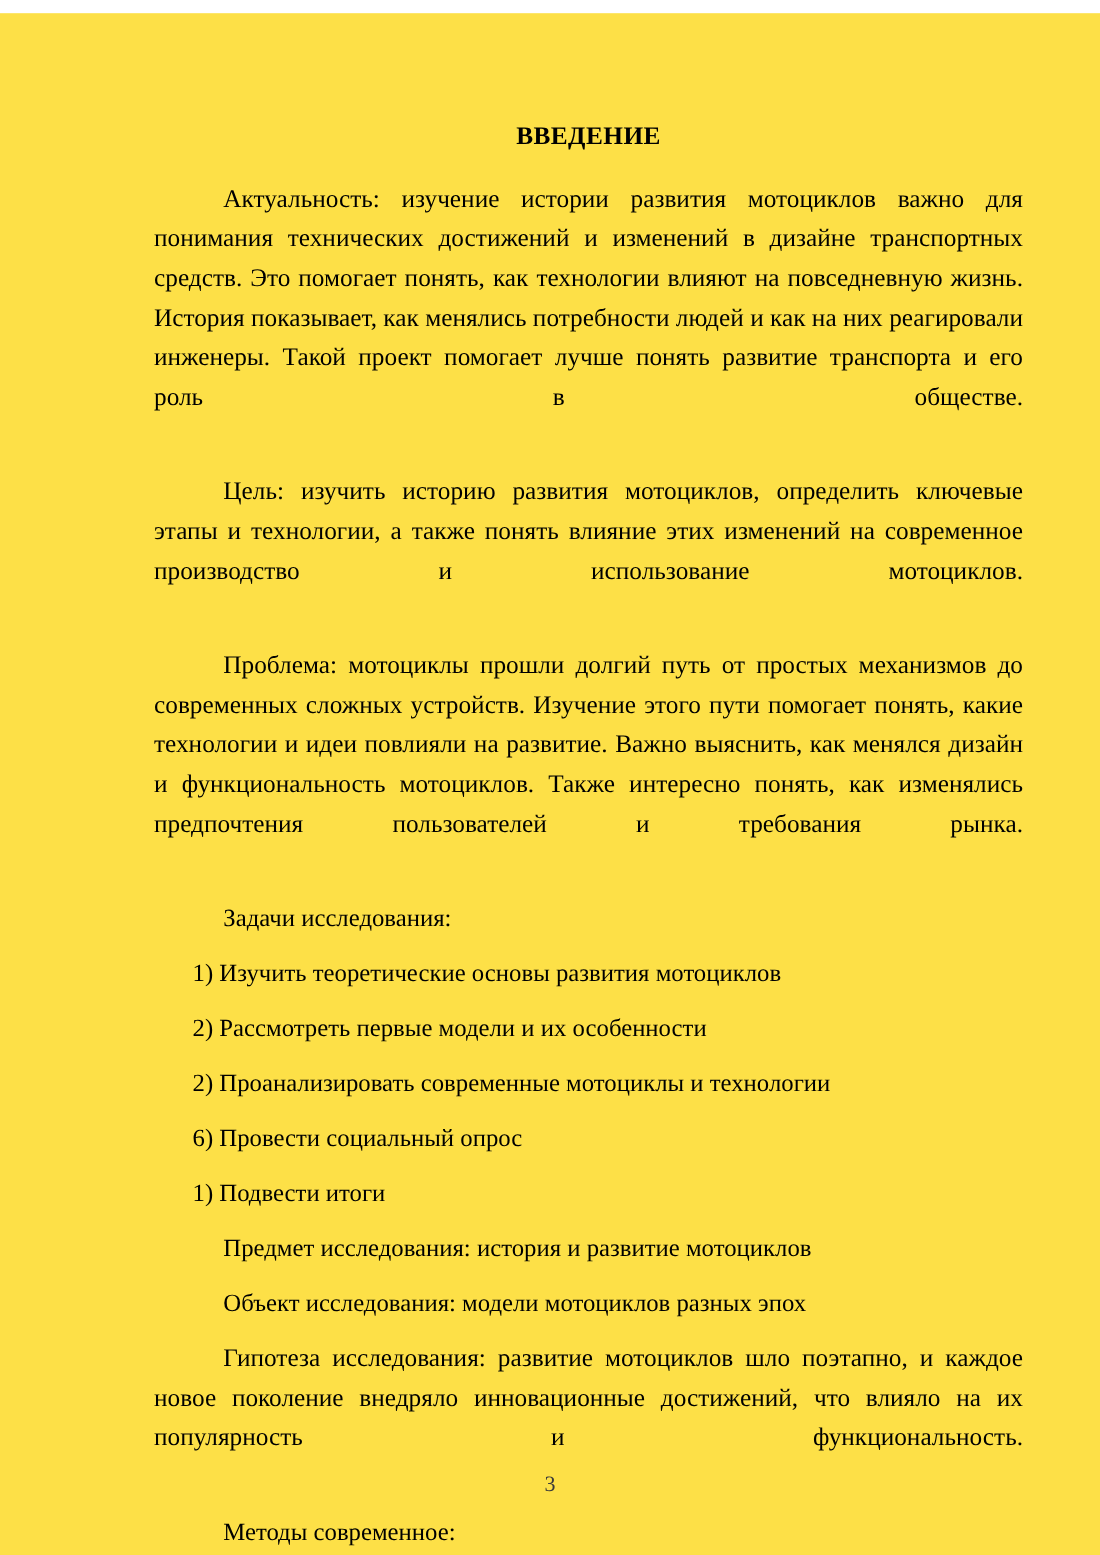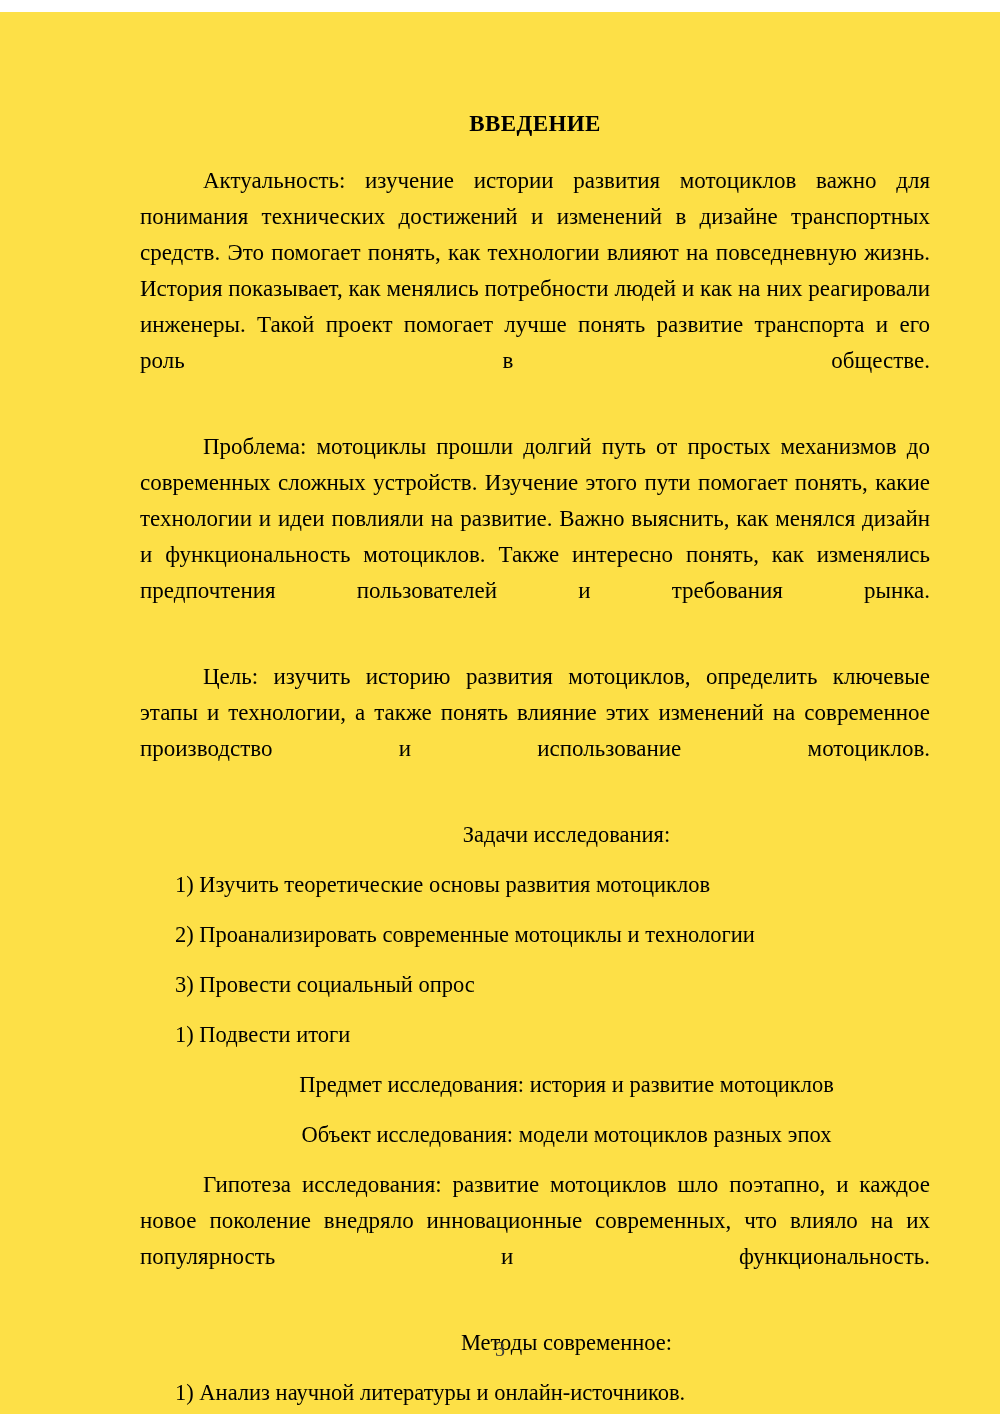--- a/index.html
+++ b/index.html
@@ -59,21 +59,21 @@
     display: inline-block;
     width: 100%;
   }
 
   .lead-line {
     font-size: 22.5px;
     line-height: 36px;
     text-indent: 63px;
     margin: 0;
     padding-top: 14px;
-    text-align: center;
+    text-align: left;
     white-space: nowrap;
   }
 
   .list {
     list-style: none;
     margin: 0;
     padding: 0;
   }
 
   .list-item {
@@ -101,38 +101,39 @@
 <body>
 
 <div class="page">
 
   <div class="content">
 
     <h1 class="doc-title">ВВЕДЕНИЕ</h1>
 
     <p class="para first">Актуальность: изучение истории развития мотоциклов важно для понимания технических достижений и изменений в дизайне транспортных средств. Это помогает понять, как технологии влияют на повседневную жизнь. История показывает, как менялись потребности людей и как на них реагировали инженеры. Такой проект помогает лучше понять развитие транспорта и его роль в обществе.</p>
 
+    <p class="para">Цель: изучить историю развития мотоциклов, определить ключевые этапы и технологии, а также понять влияние этих изменений на современное производство и использование мотоциклов.</p>
+
     <p class="para">Проблема: мотоциклы прошли долгий путь от простых механизмов до современных сложных устройств. Изучение этого пути помогает понять, какие технологии и идеи повлияли на развитие. Важно выяснить, как менялся дизайн и функциональность мотоциклов. Также интересно понять, как изменялись предпочтения пользователей и требования рынка.</p>
-
-    <p class="para">Цель: изучить историю развития мотоциклов, определить ключевые этапы и технологии, а также понять влияние этих изменений на современное производство и использование мотоциклов.</p>
 
     <p class="lead-line">Задачи исследования:</p>
 
     <ul class="list">
       <li class="list-item">1) Изучить теоретические основы развития мотоциклов</li>
+      <li class="list-item">2) Рассмотреть первые модели и их особенности</li>
       <li class="list-item">2) Проанализировать современные мотоциклы и технологии</li>
-      <li class="list-item">3) Провести социальный опрос</li>
+      <li class="list-item">6) Провести социальный опрос</li>
       <li class="list-item">1) Подвести итоги</li>
     </ul>
 
     <p class="lead-line">Предмет исследования: история и развитие мотоциклов</p>
 
     <p class="lead-line">Объект исследования: модели мотоциклов разных эпох</p>
 
-    <p class="para">Гипотеза исследования: развитие мотоциклов шло поэтапно, и каждое новое поколение внедряло инновационные современных, что влияло на их популярность и функциональность.</p>
+    <p class="para">Гипотеза исследования: развитие мотоциклов шло поэтапно, и каждое новое поколение внедряло инновационные достижений, что влияло на их популярность и функциональность.</p>
 
     <p class="lead-line">Методы современное:</p>
 
     <ul class="list">
       <li class="list-item">1) Анализ научной литературы и онлайн-источников.</li>
 
     </ul>
 
   </div>
 

